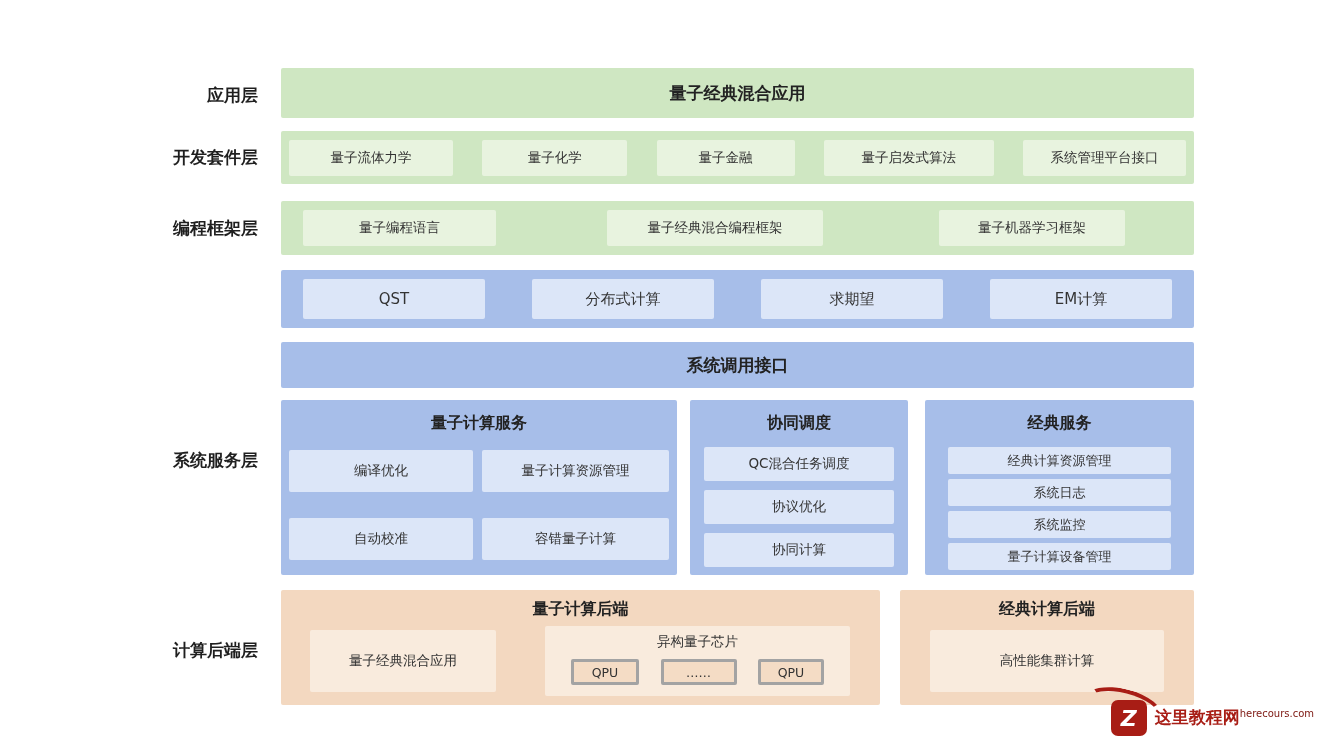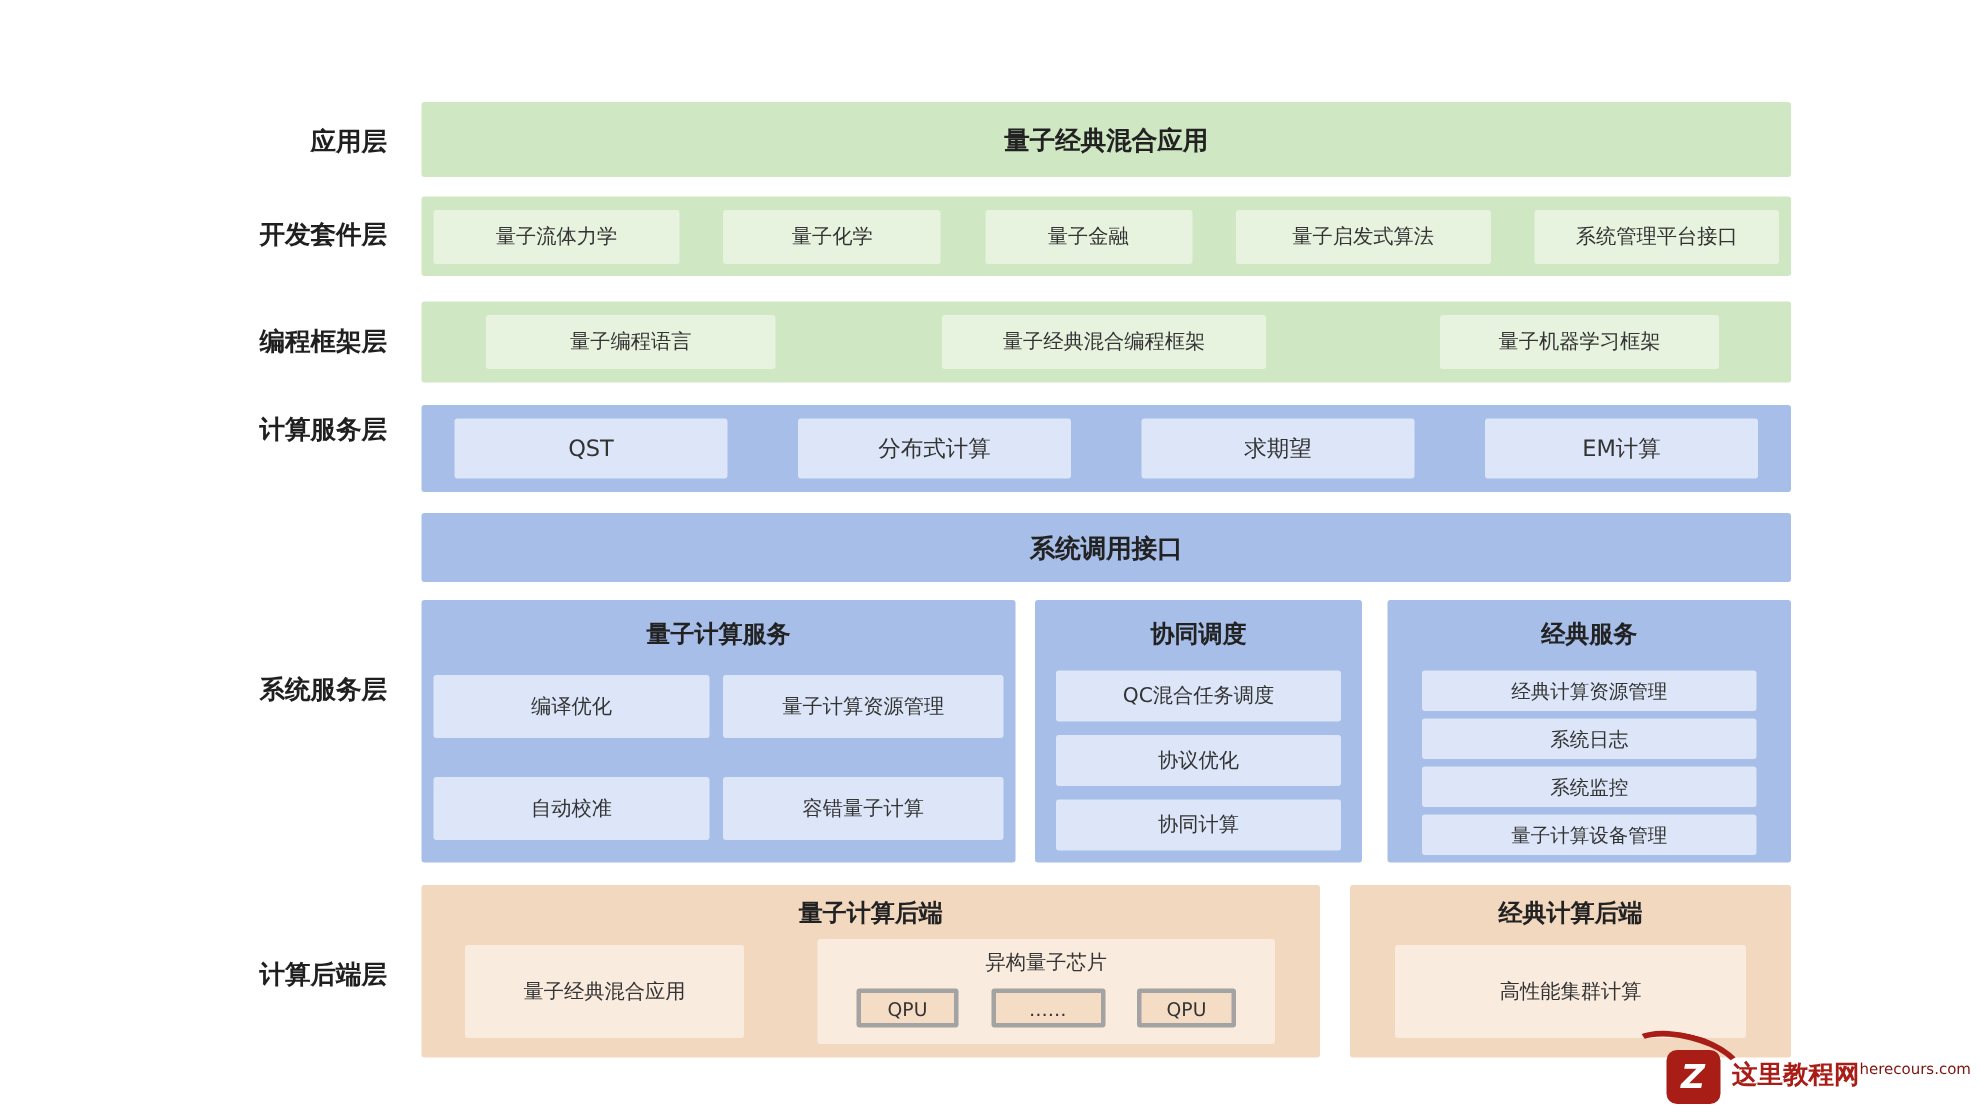--- a/index.html
+++ b/index.html
@@ -38,37 +38,36 @@
   .wm-url{color:#7c150f;font-size:10px;}
 </style>
 </head>
 <body>
 
 <div class="canvas">
 
   <div class="layer-label" style="top:85px;">应用层</div>
   <div class="layer-label" style="top:147px;">开发套件层</div>
   <div class="layer-label" style="top:218px;">编程框架层</div>
-  <div class="layer-label" style="top:277px;">计算服务层</div>
   <div class="layer-label" style="top:450px;">系统服务层</div>
   <div class="layer-label" style="top:640px;">计算后端层</div>
 
   <div class="bar green" style="top:68px;height:50px;">
     <span class="bar-title">量子经典混合应用</span>
   </div>
 
   <div class="bar green" style="top:131px;height:53px;padding:0 8px;justify-content:space-between;">
     <div class="item green-item" style="width:164px;height:36px;">量子流体力学</div>
     <div class="item green-item" style="width:145px;height:36px;">量子化学</div>
     <div class="item green-item" style="width:138px;height:36px;">量子金融</div>
     <div class="item green-item" style="width:170px;height:36px;">量子启发式算法</div>
     <div class="item green-item" style="width:163px;height:36px;">系统管理平台接口</div>
   </div>
 
-  <div class="bar green" style="top:201px;height:54px;padding-left:43px;">
+  <div class="bar green" style="top:201px;height:54px;padding-left:22px;">
     <div class="item green-item" style="width:193px;height:36px;">量子编程语言</div>
     <div class="item green-item" style="width:216px;height:36px;margin-left:111px;">量子经典混合编程框架</div>
     <div class="item green-item" style="width:186px;height:36px;margin-left:116px;">量子机器学习框架</div>
   </div>
 
   <div class="bar blue" style="top:270px;height:58px;padding:0 22px;justify-content:space-between;">
     <div class="item blue-item md" style="width:182px;height:40px;">QST</div>
     <div class="item blue-item md" style="width:182px;height:40px;">分布式计算</div>
     <div class="item blue-item md" style="width:182px;height:40px;">求期望</div>
     <div class="item blue-item md" style="width:182px;height:40px;">EM计算</div>

